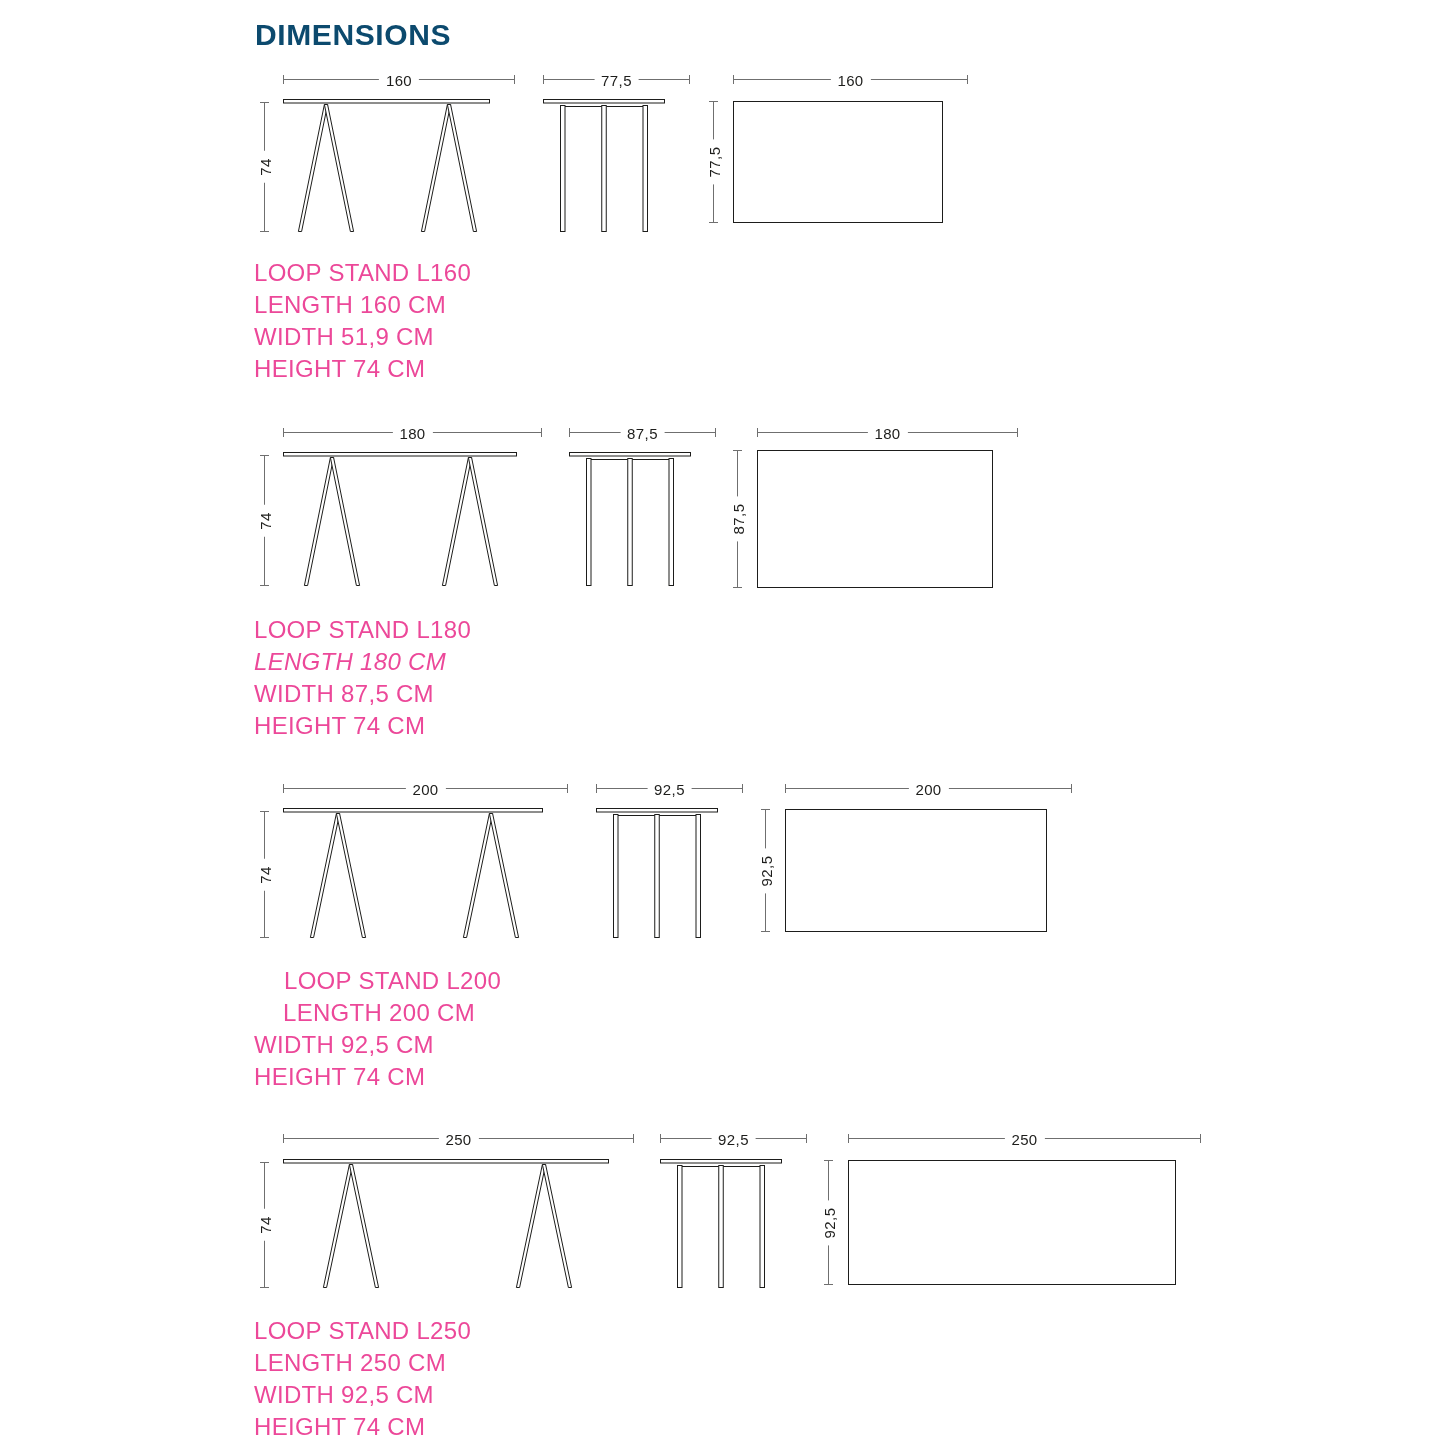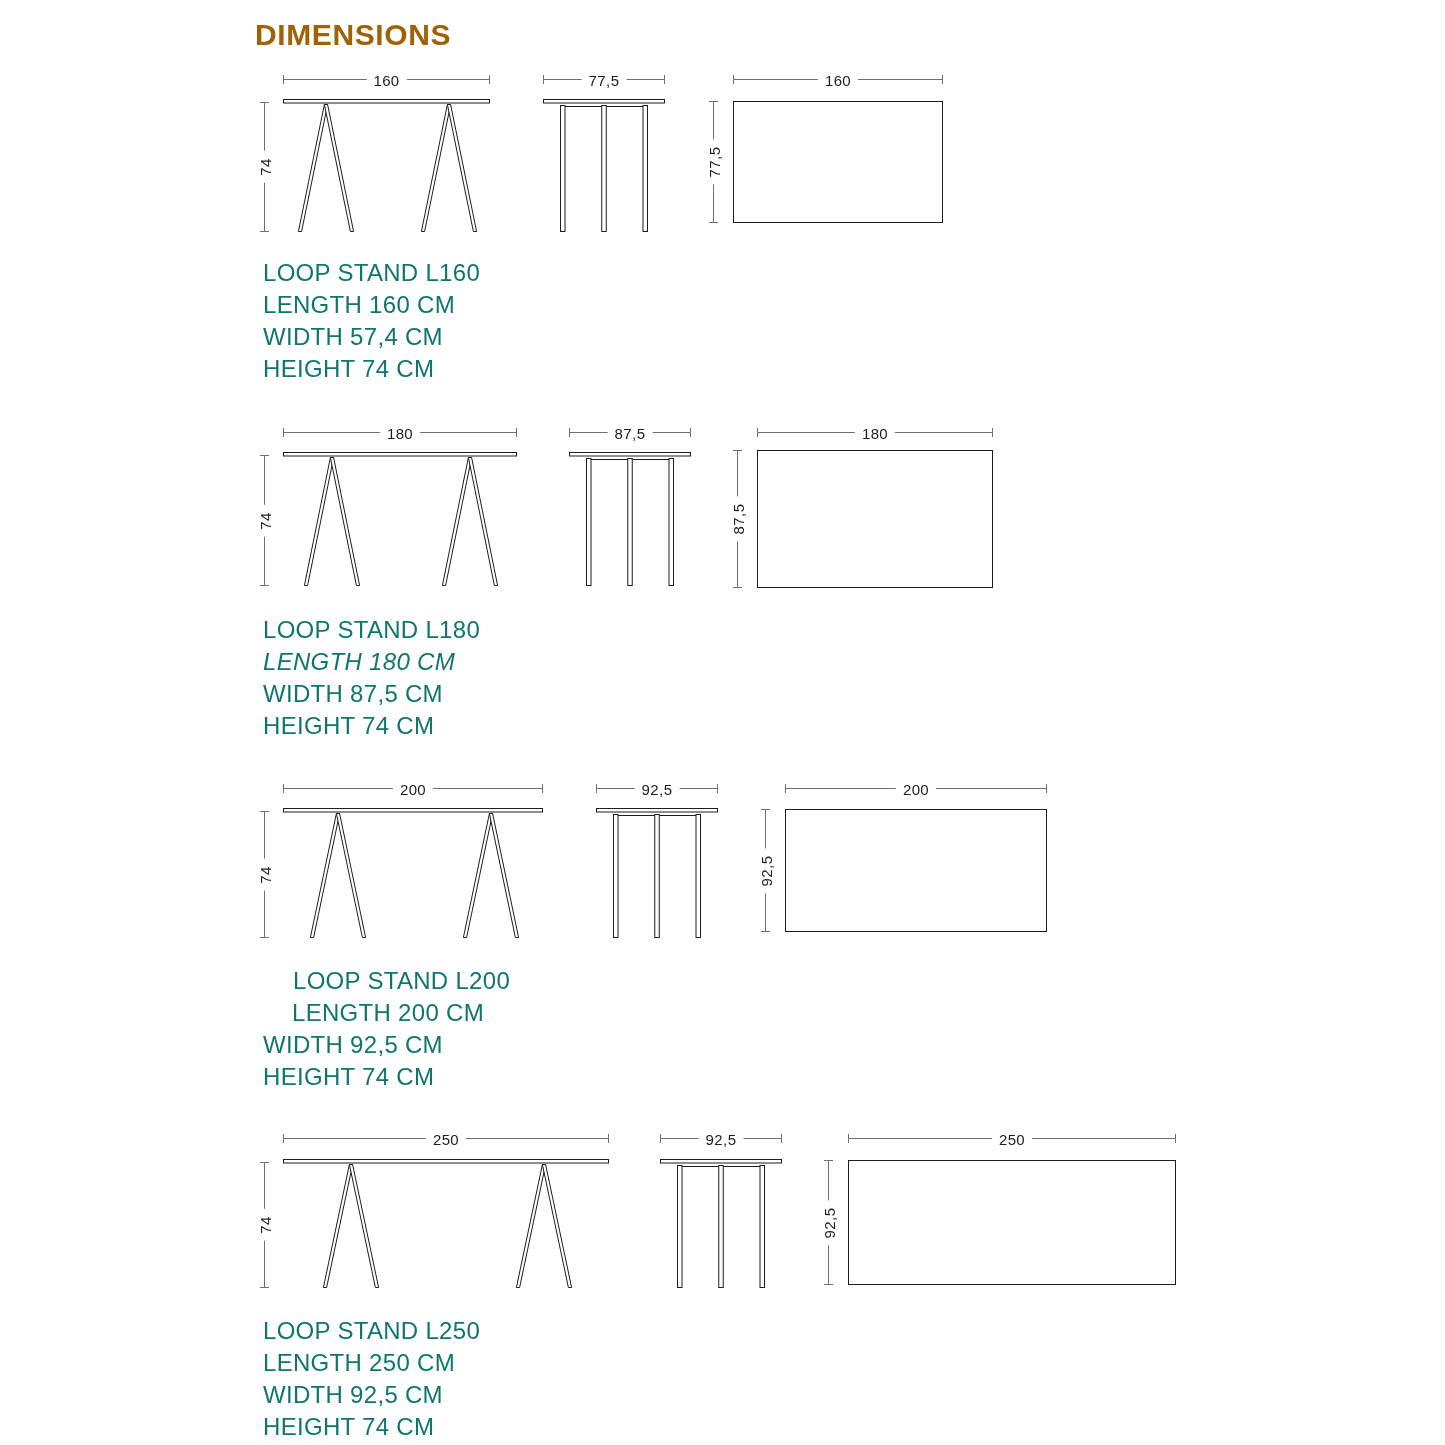--- a/index.html
+++ b/index.html
@@ -2,42 +2,42 @@
 <html><head>
 <meta charset="utf-8">
 <style>
   html,body{margin:0;padding:0;background:#fff;}
   #canvas{
     position:relative;width:1445px;height:1445px;background:#fff;overflow:hidden;
     font-family:"Liberation Sans",sans-serif;color:#1d1d1b;
   }
   .title{
     position:absolute;left:255px;top:18px;
-    font-size:30px;font-weight:700;letter-spacing:.6px;color:#a16207;white-space:nowrap;
-  }
-  .hdim,.vdim{position:absolute;}
+    font-size:30px;font-weight:700;letter-spacing:.6px;color:#0c4a6e;white-space:nowrap;
+  }
+  .hdim,.vdim{position:absolute;padding-left:25px;}
   .hdim .dline{position:absolute;left:0;right:0;top:4px;height:1px;background:#6f6f6f;}
   .hdim .tick{position:absolute;top:0;width:1px;height:9px;background:#6f6f6f;}
   .hdim .tick.r{right:0;} .hdim .tick.l{left:0;}
   .vdim .dline{position:absolute;top:0;bottom:0;left:4px;width:1px;background:#6f6f6f;}
   .vdim .tick{position:absolute;left:0;width:9px;height:1px;background:#6f6f6f;}
   .vdim .tick.b{bottom:0;} .vdim .tick.t{top:0;}
   .dlabel{
     position:absolute;left:50%;top:4.5px;transform:translate(-50%,-50%);
     font-size:15px;letter-spacing:.4px;color:#1d1d1b;background:#fff;
     padding:0 7px;white-space:nowrap;
   }
   .vdim .dlabel{
     left:4.5px;top:50%;transform:translate(-50%,-50%) rotate(-90deg);
   }
   .drawing{position:absolute;display:block;}
   .toprect{position:absolute;border:1.5px solid #1d1d1b;background:#fff;box-sizing:border-box;}
   .spec{
-    position:absolute;left:263px;font-size:24px;line-height:32px;
-    letter-spacing:.3px;color:#0f766e;white-space:nowrap;
+    position:absolute;left:254px;font-size:24px;line-height:32px;
+    letter-spacing:.3px;color:#ec4899;white-space:nowrap;
   }
 </style>
 </head>
 <body>
 
 <div id="canvas">
   <div class="title">DIMENSIONS</div>
   <div id="rows">
       <div>
         <div class="hdim" style="left: 283px; top: 75px; width: 207px; height: 9px;">
@@ -80,21 +80,21 @@
         </div>
         <div class="vdim" style="left: 709px; top: 101px; width: 9px; height: 122px;">
           <div class="dline"></div>
           <div class="tick t"></div>
           <div class="tick b"></div>
           <span class="dlabel">77,5</span>
         </div>
         <div class="toprect" style="left: 733px; top: 101px; width: 210px; height: 122px;"></div>
         <div class="spec" style="top: 257px;">LOOP STAND L160</div>
         <div class="spec" style="top: 289px;">LENGTH 160 CM</div>
-        <div class="spec" style="top: 321px;">WIDTH 57,4 CM</div>
+        <div class="spec" style="top: 321px;">WIDTH 51,9 CM</div>
         <div class="spec" style="top: 353px;">HEIGHT 74 CM</div>
       </div>
       <div>
         <div class="hdim" style="left: 283px; top: 428px; width: 234px; height: 9px;">
           <div class="dline"></div>
           <div class="tick l"></div>
           <div class="tick r"></div>
           <span class="dlabel">180</span>
         </div>
         <div class="vdim" style="left: 260px; top: 455px; width: 9px; height: 131px;">

